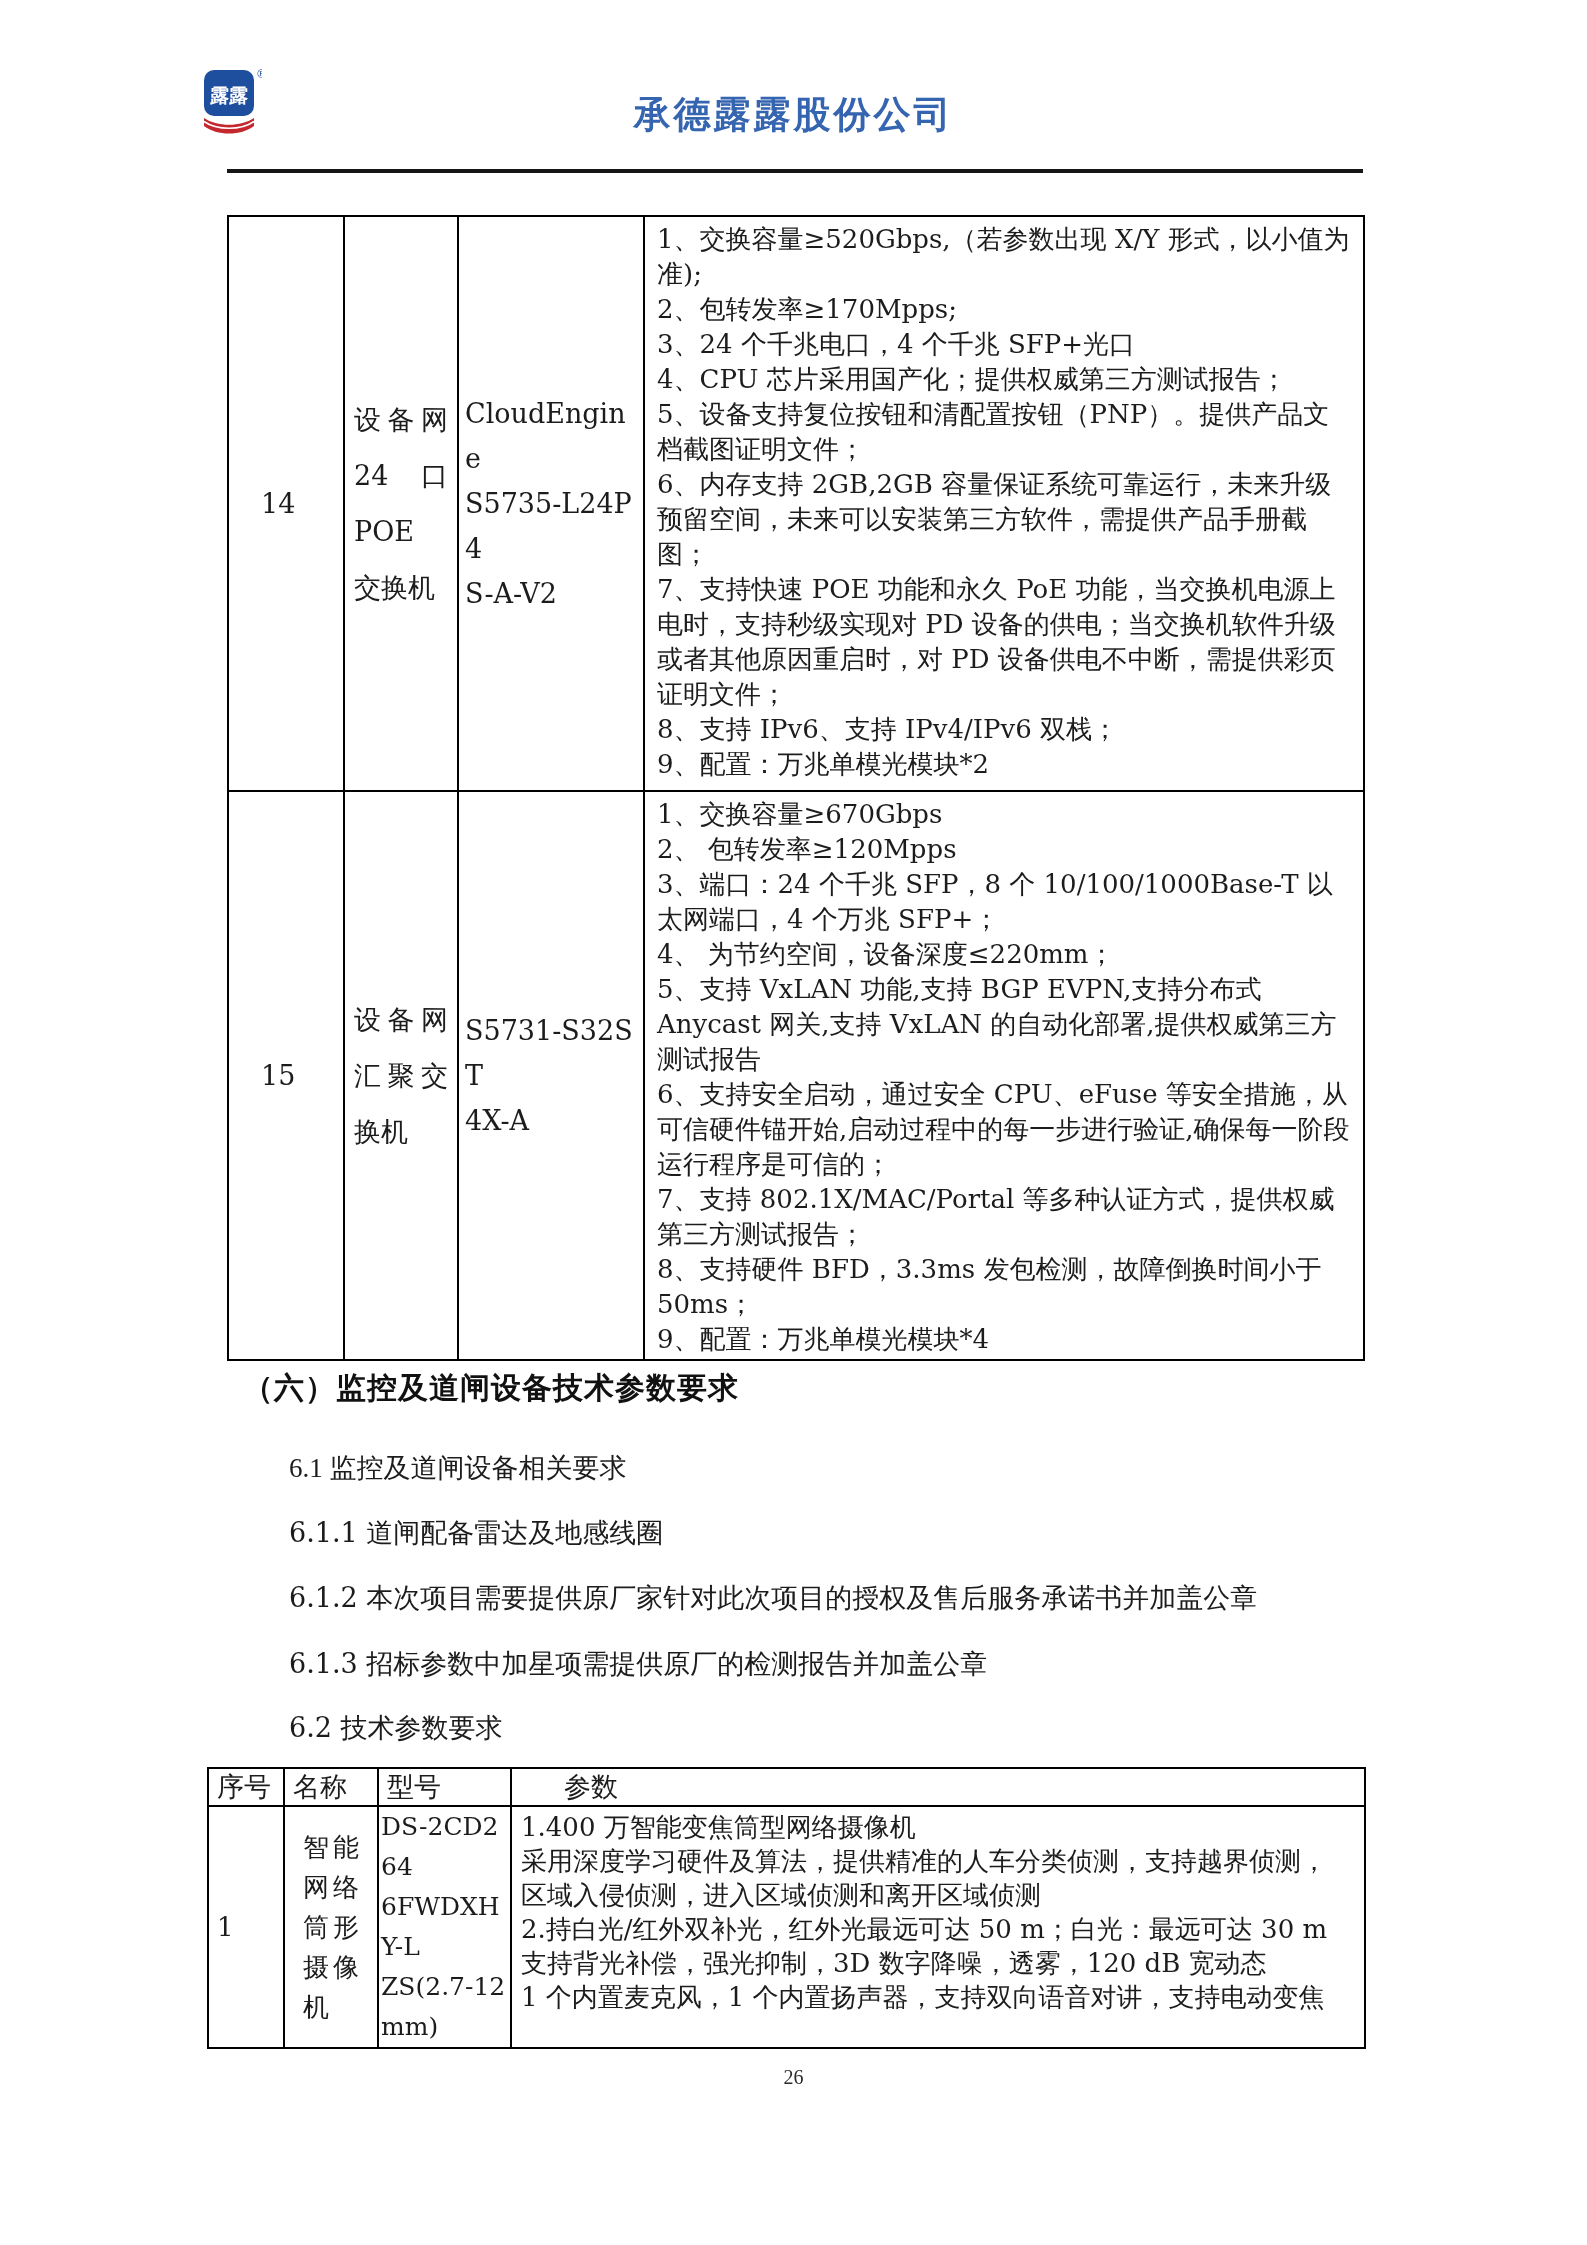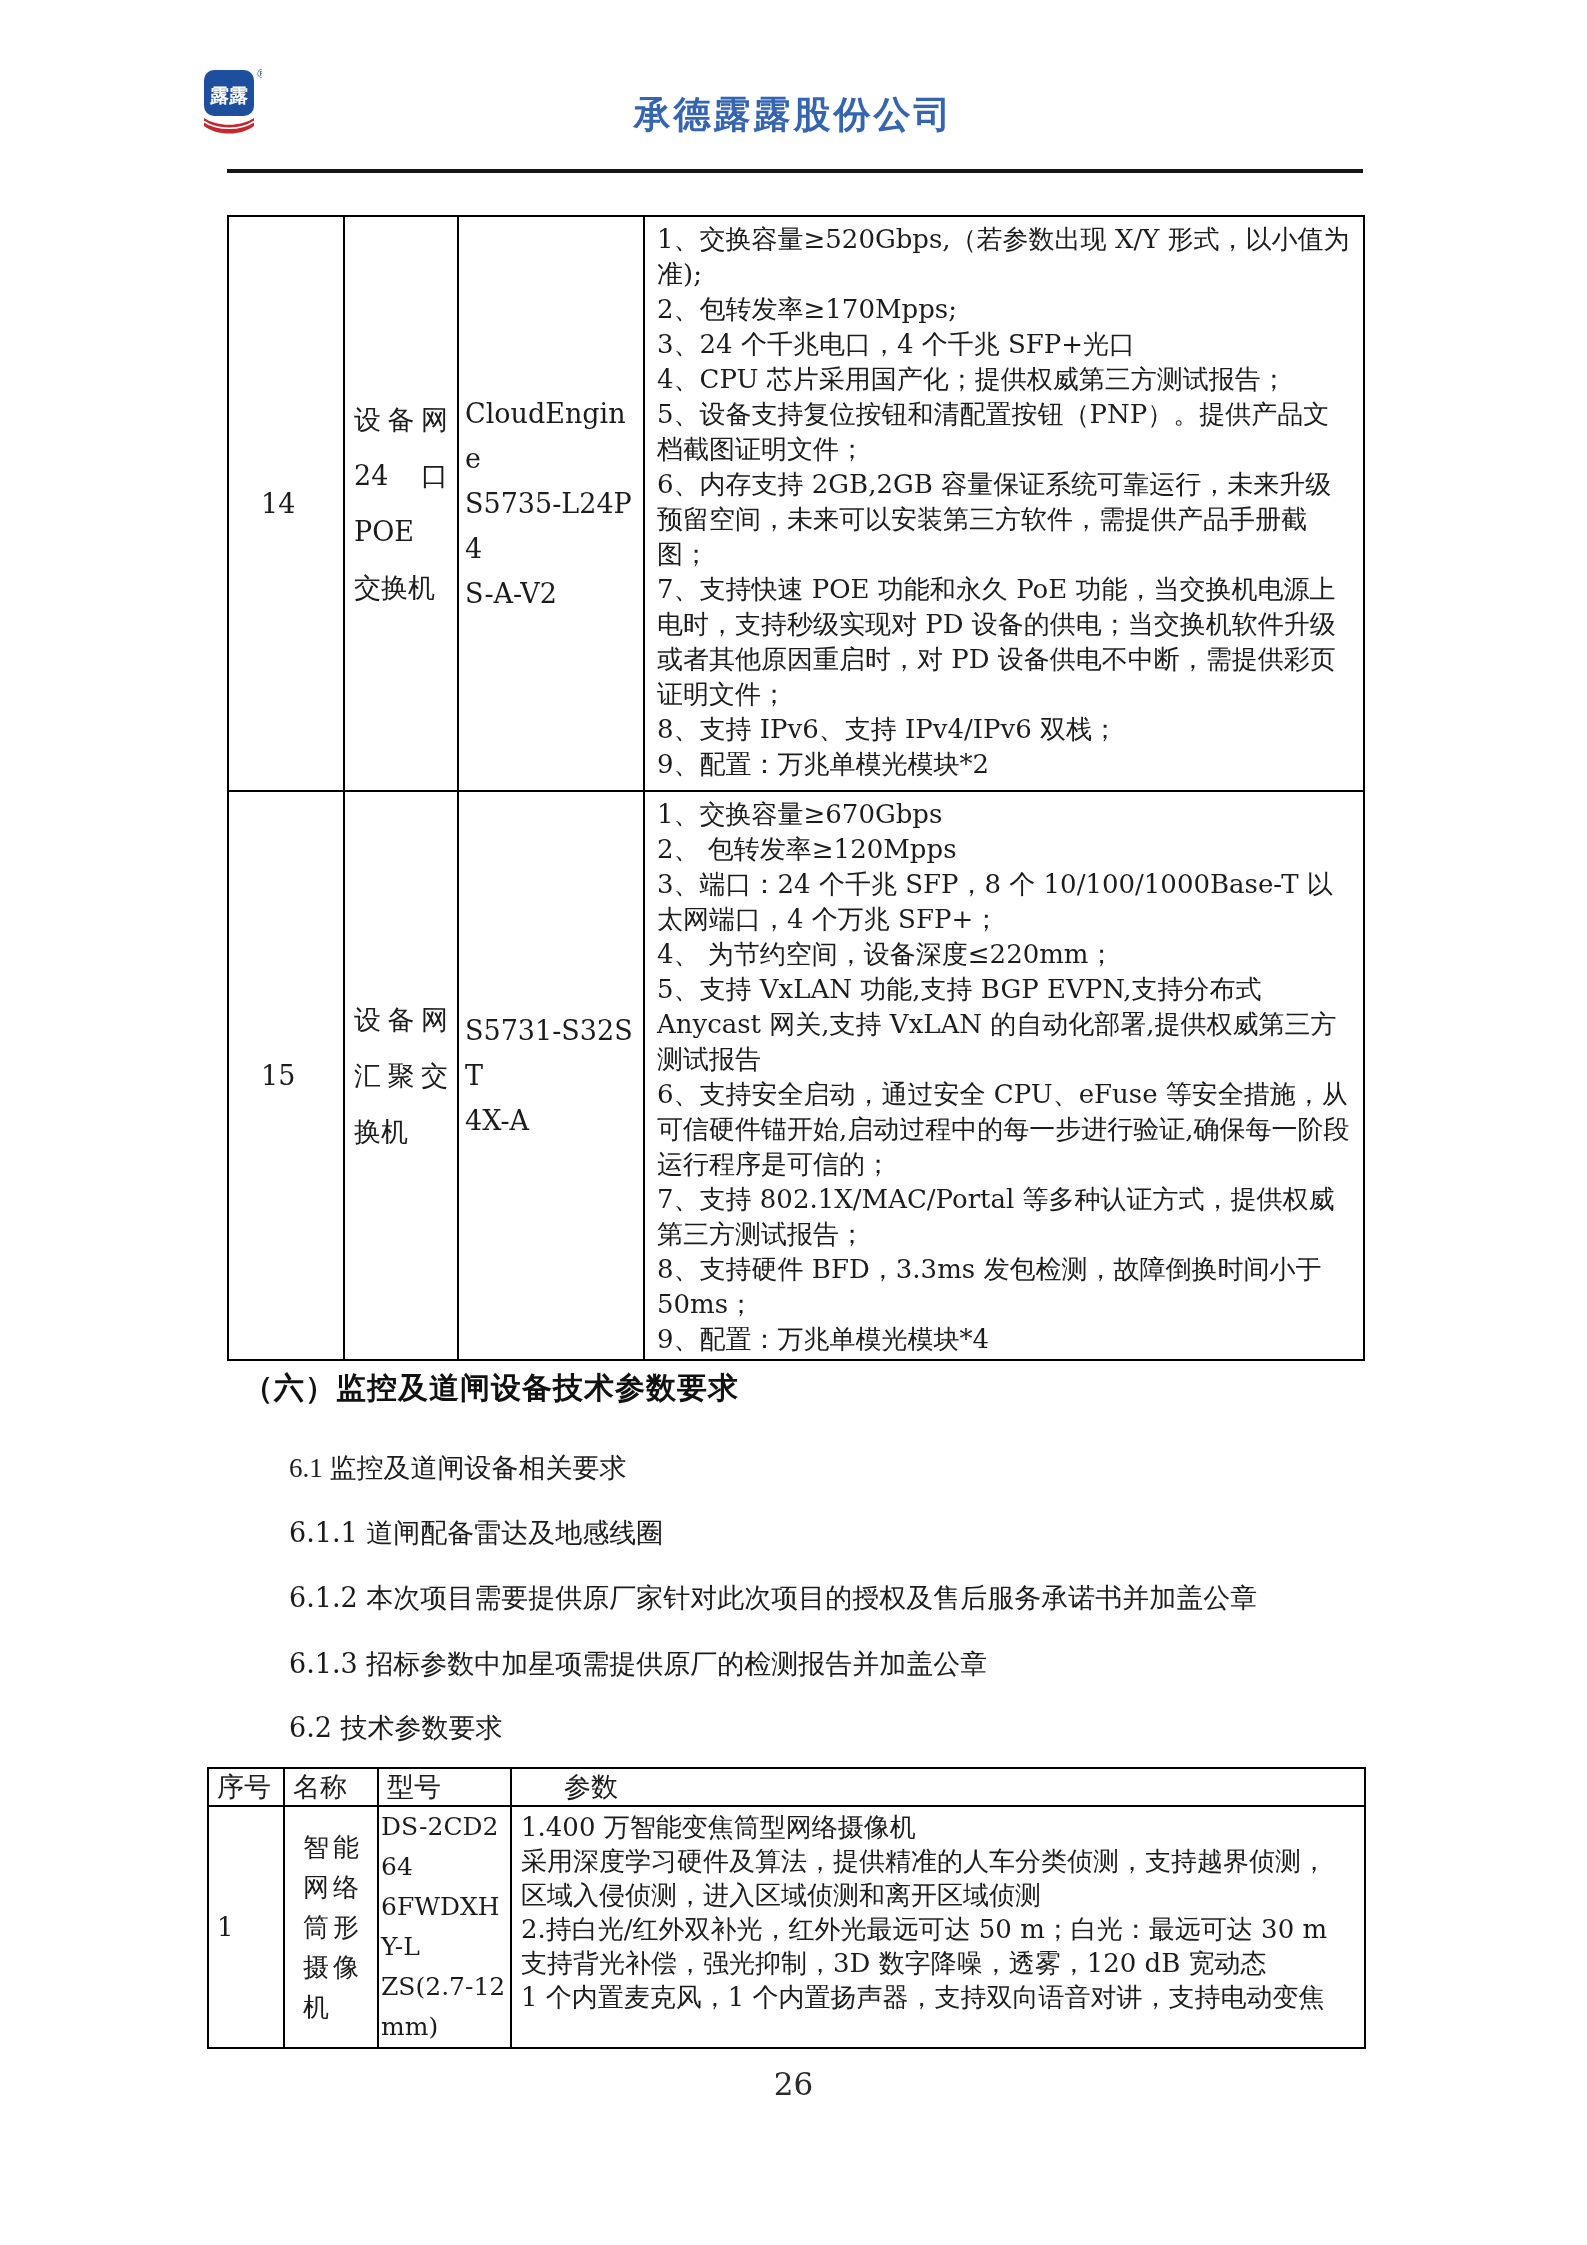--- a/index.html
+++ b/index.html
@@ -44,21 +44,21 @@
     font-size:30px;font-weight:bold;color:#111;
     letter-spacing:1px;
   }
   .sub-item{position:absolute;left:289px;font-size:27px;color:#1c1c1c;white-space:nowrap;}
   .sub-0{top:1450px;font-family:Liberation Serif, serif;}
   .sub-1{top:1515px;}
   .sub-2{top:1580px;}
   .sub-3{top:1646px;}
   .sub-4{top:1710px;}
   
-  .page-num{position:absolute;left:0;right:0;top:2066px;text-align:center;font-size:31px;color:#2b2b2b;}
+  .page-num{position:absolute;left:0;right:0;top:2066px;text-align:center;font-size:20px;color:#2b2b2b;font-family:Liberation Serif, serif;}
 </style>
 </head>
 <body>
 
 <div class="page">
 
   <div class="logo">
     <svg width="62" height="72" viewBox="0 0 62 72">
       <rect x="4" y="4" width="50" height="46" rx="10" fill="#1d4f9e"></rect>
       <text x="29" y="36" font-size="19" font-weight="bold" fill="#ffffff" text-anchor="middle">露露</text>

